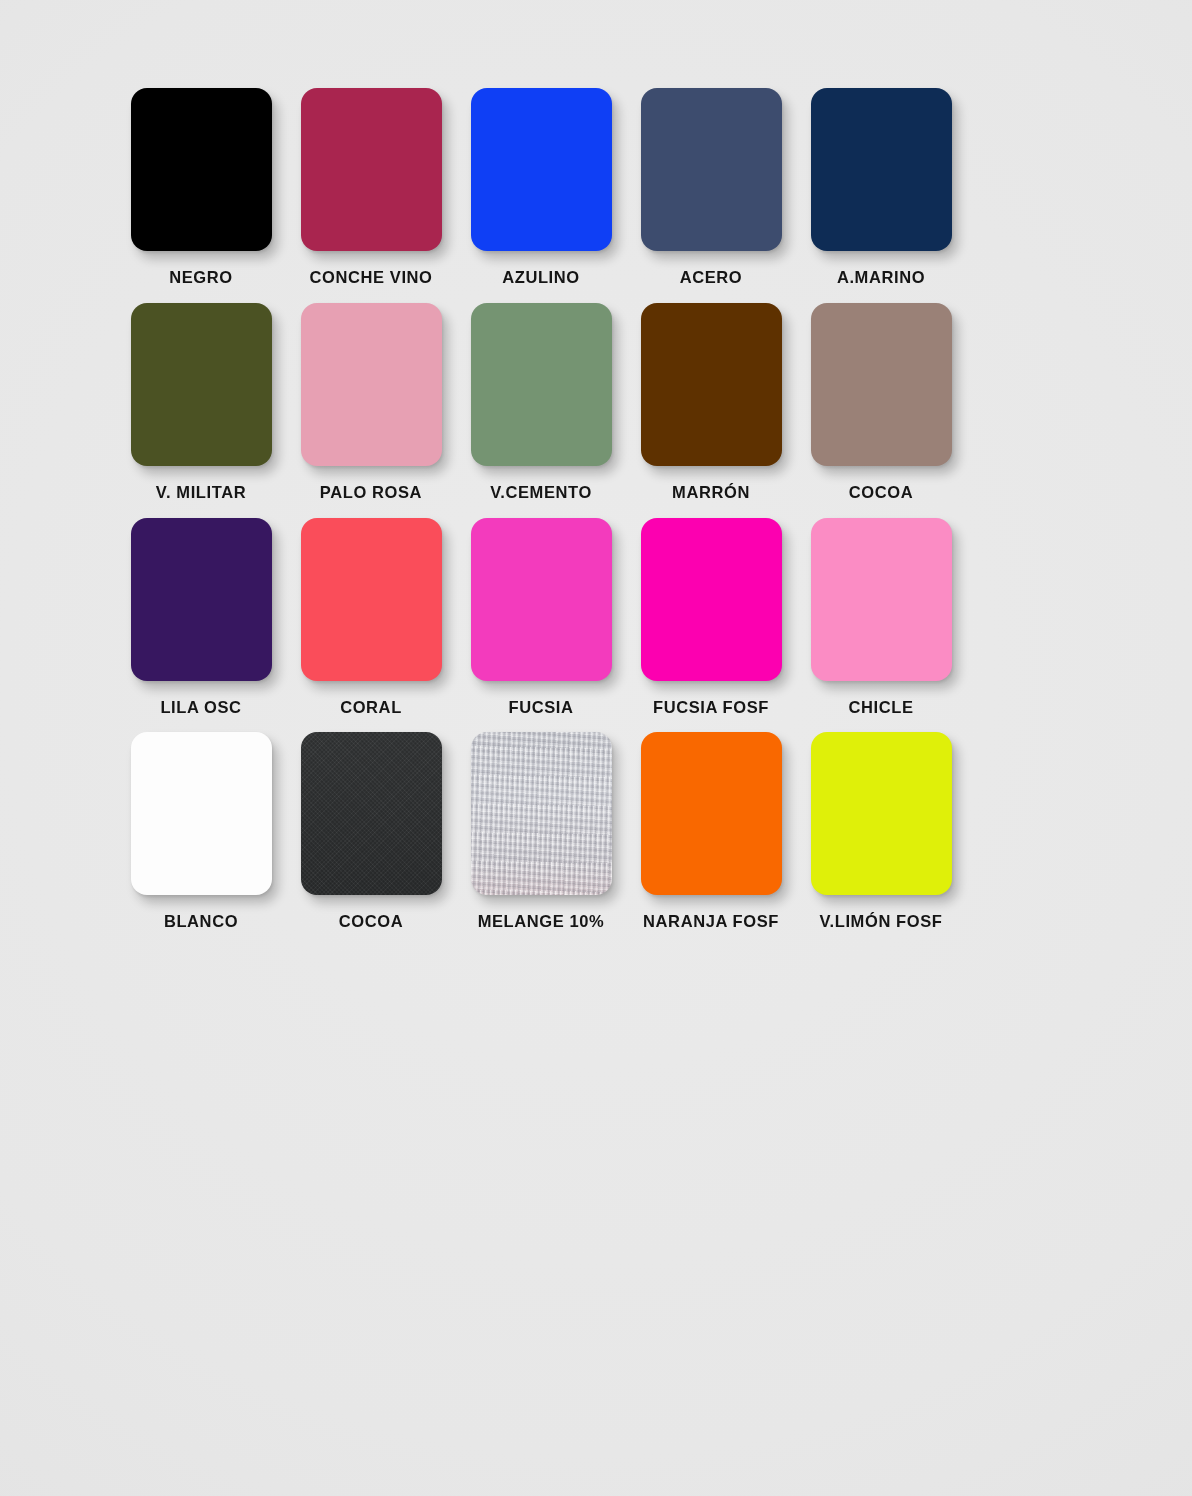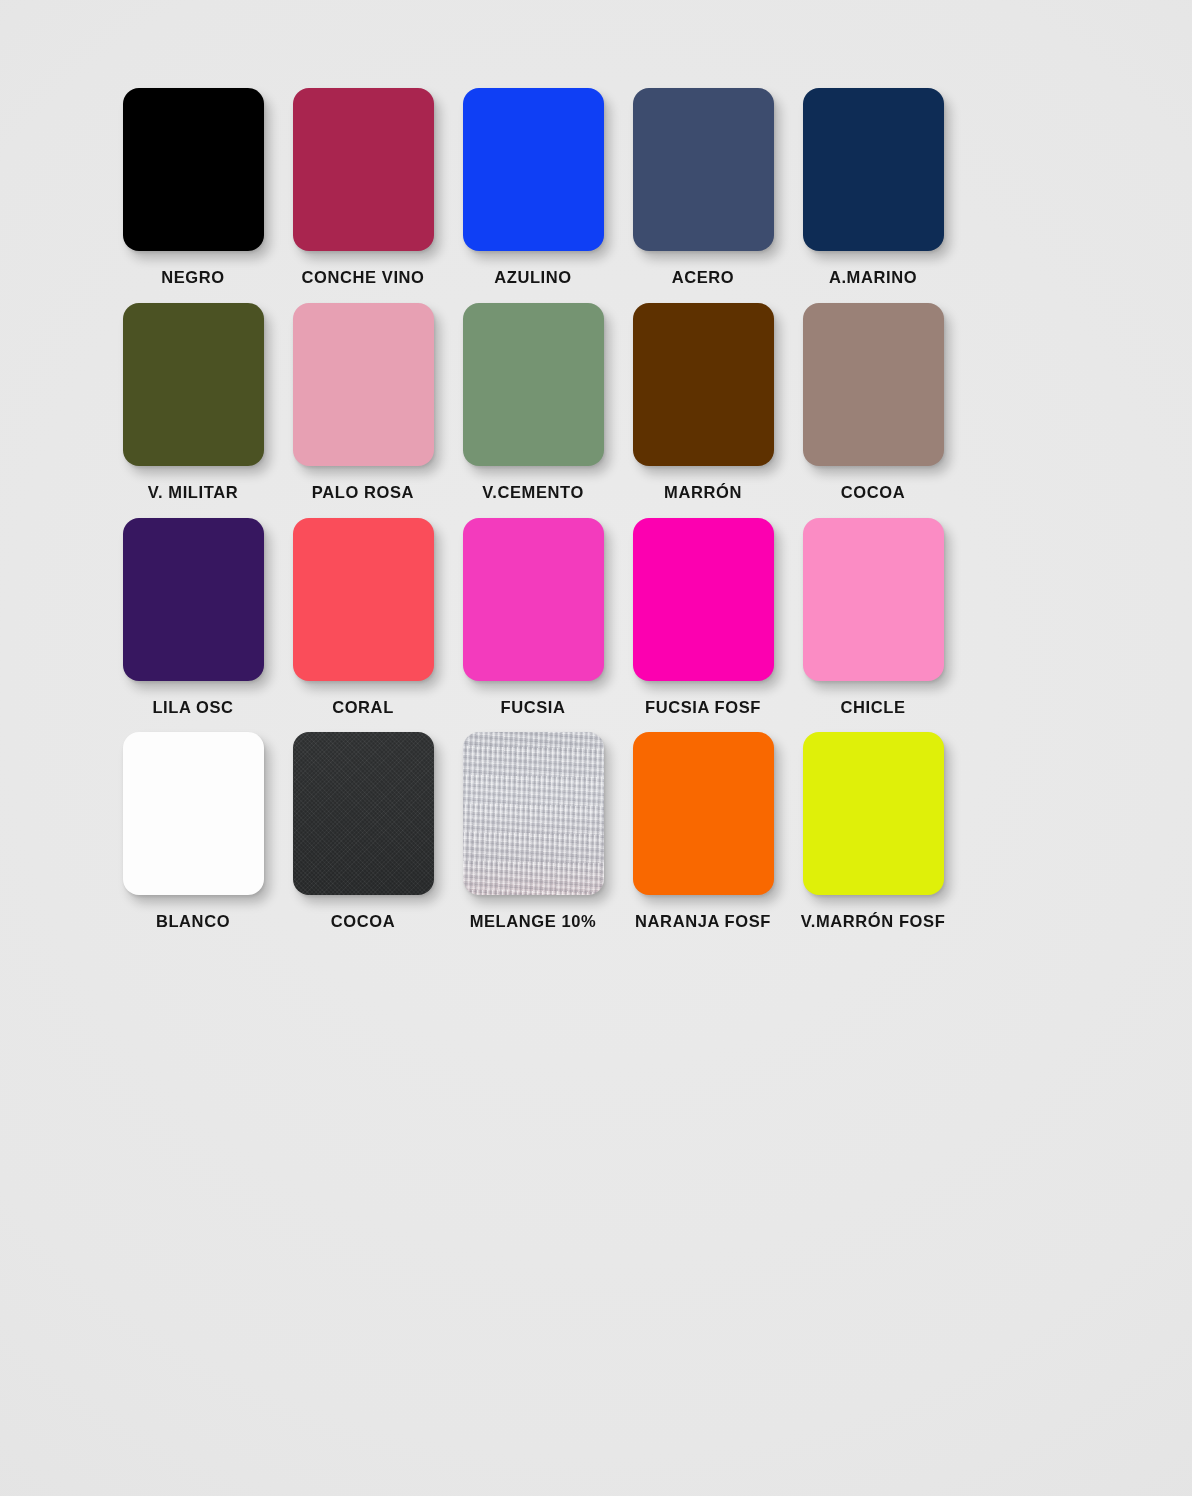--- a/index.html
+++ b/index.html
@@ -15,21 +15,21 @@
     overflow: hidden;
   }
   
   .page {
     position: relative;
     width: 1192px;
     height: 1496px;
     background:
       radial-gradient(ellipse 120% 95% at 50% 45%, #ebebeb 0%, #e7e7e7 55%, #e0e0e0 100%);
     box-sizing: border-box;
-    padding: 88px 0 0 8px;
+    padding: 88px 0 0 16px;
   }
   .grid {
     width: 1010px;
     margin: 0 auto 0 100px;
     display: flex;
     flex-wrap: wrap;
     align-content: flex-start;
   }
   .cell {
     width: 170px;
@@ -167,16 +167,16 @@
       <div class="cell">
         <div class="swatch tall tex-melange10"></div>
         <div class="label">MELANGE 10%</div>
       </div>
       <div class="cell">
         <div class="swatch tall" style="background: rgb(249, 104, 0);"></div>
         <div class="label">NARANJA FOSF</div>
       </div>
       <div class="cell">
         <div class="swatch tall" style="background: rgb(223, 240, 9);"></div>
-        <div class="label">V.MARRÓN FOSF</div>
+        <div class="label">V.LIMÓN FOSF</div>
       </div>
     </div>
 </div>
 
 </body></html>

